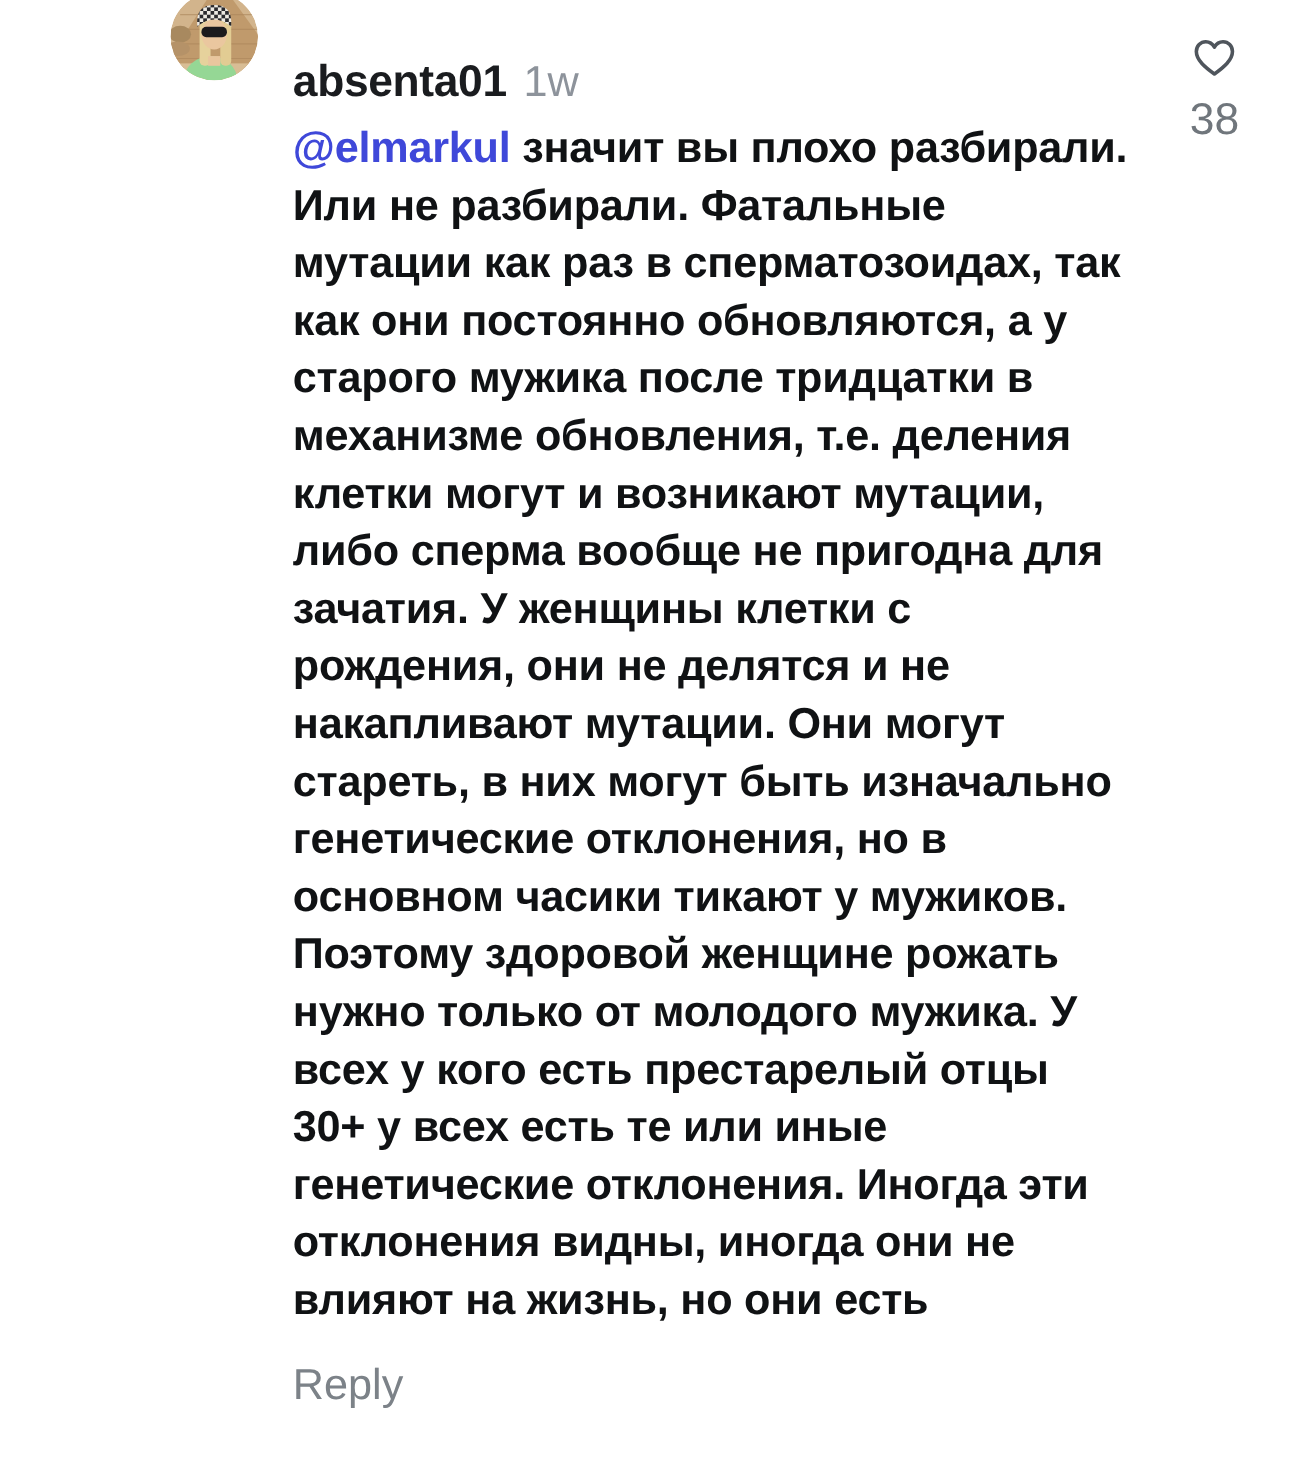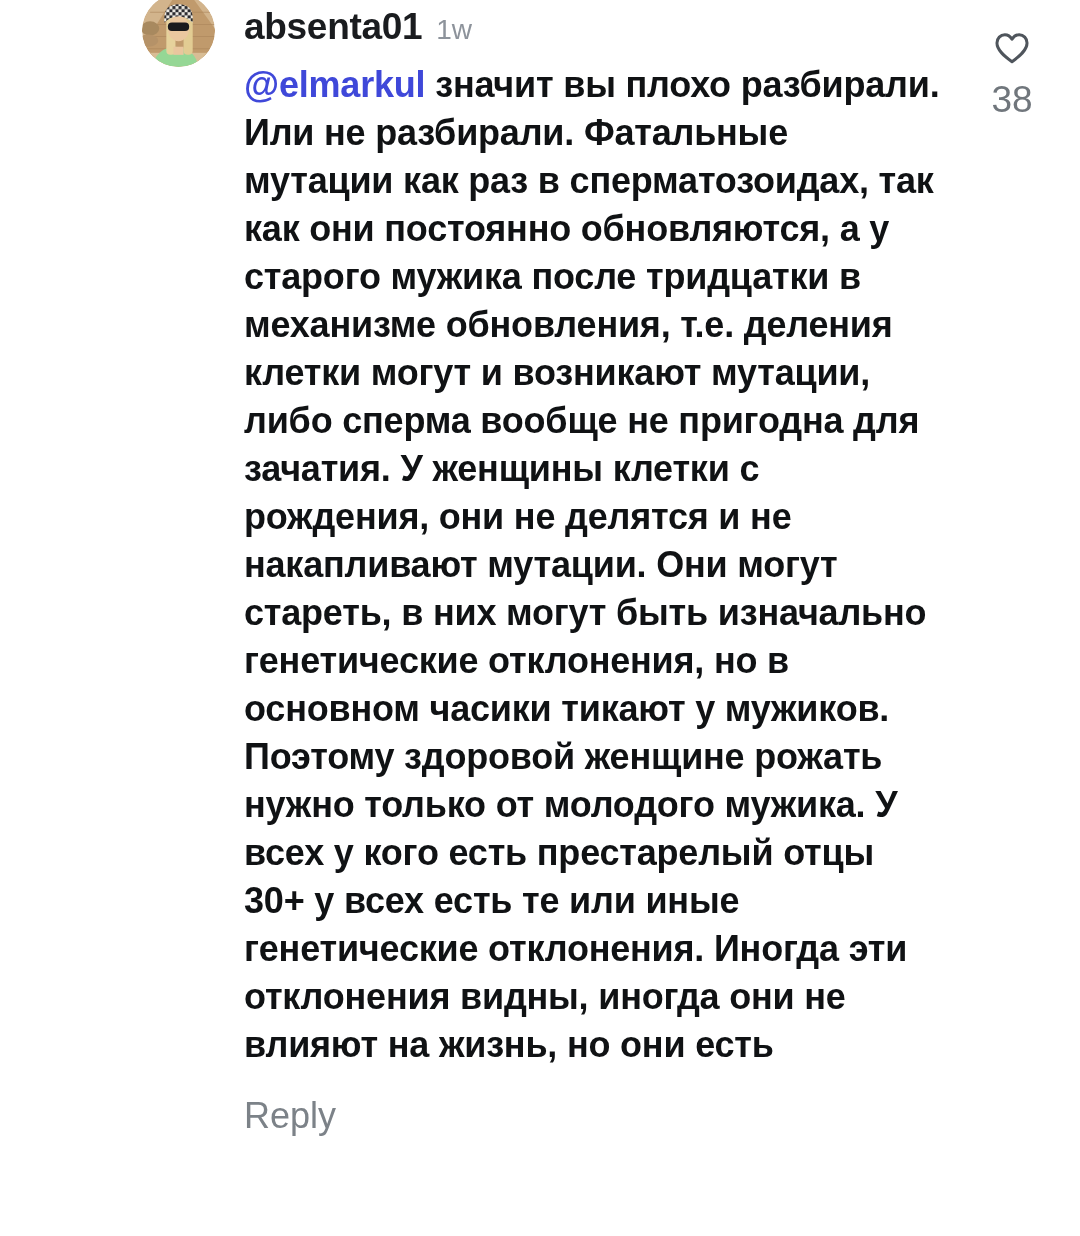--- a/index.html
+++ b/index.html
@@ -43,23 +43,24 @@
     white-space: nowrap;
   }
   .username {
     font-size: 37px;
     font-weight: 700;
     color: #1a1c1f;
     letter-spacing: -0.3px;
     cursor: pointer;
   }
   .timestamp {
-    font-size: 28px;
+    font-size: 36px;
     font-weight: 400;
     color: #8d939b;
+    margin-top: 41px;
   }
   .comment-body {
     margin: 8px 0 0 0;
     font-size: 36px;
     line-height: 48px;
     letter-spacing: -0.2px;
     color: #101214;
     font-weight: 700;
   }
   .mention {

